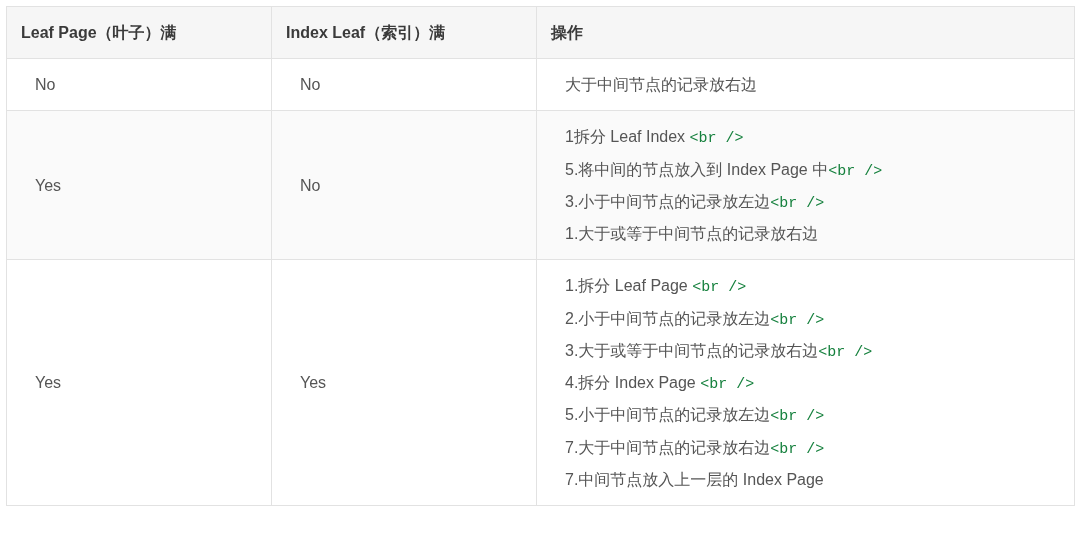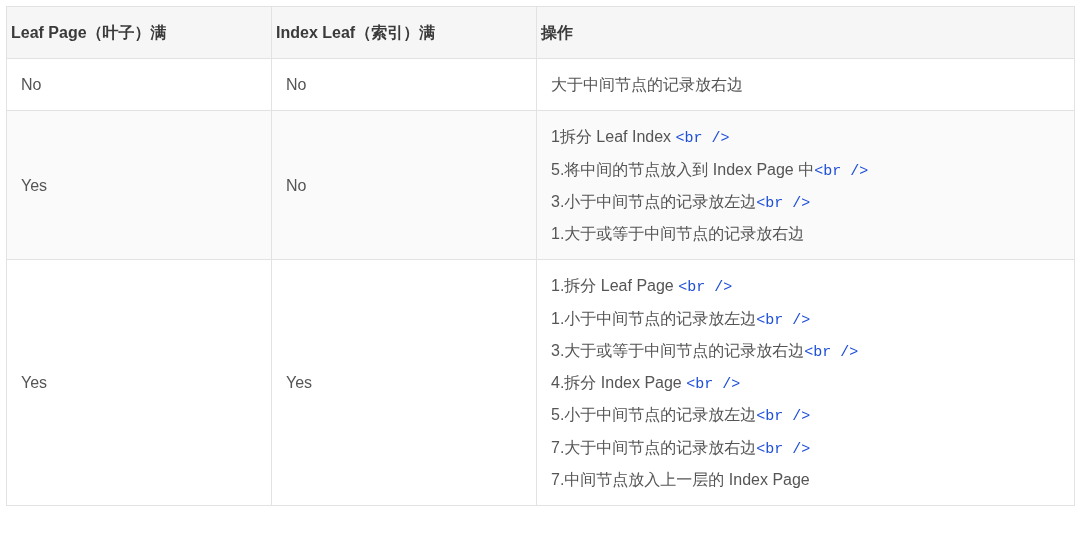--- a/index.html
+++ b/index.html
@@ -19,38 +19,38 @@
   table {
     border-collapse: collapse;
     width: 1068px;
     table-layout: fixed;
   }
   thead th {
     background: #f6f6f6;
     text-align: left;
     font-weight: 700;
     color: #3a3a3a;
-    padding: 10px 4px;
+    padding: 10px 14px;
     border: 1px solid #e2e2e2;
   }
   tbody td {
-    padding: 10px 14px;
+    padding: 10px 28px;
     border: 1px solid #e2e2e2;
     vertical-align: middle;
     color: #555555;
   }
   tbody tr.stripe td {
     background: #fafafa;
   }
   col.c1 { width: 265px; }
   col.c2 { width: 265px; }
   col.c3 { width: 538px; }
   .br-tag {
     font-family: "SFMono-Regular", Consolas, "Liberation Mono", Menlo, Courier, monospace;
-    color: #1d4ed8;
+    color: #15803d;
     font-size: 15px;
     white-space: pre;
   }
   .op-line {
     display: block;
     line-height: 1.95;
   }
 </style>
 </head>
 <body>
@@ -84,21 +84,21 @@
           <span class="op-line"><span>5.将中间的节点放入到 Index Page 中</span><span class="br-tag">&lt;br /&gt;</span></span>
           <span class="op-line"><span>3.小于中间节点的记录放左边</span><span class="br-tag">&lt;br /&gt;</span></span>
           <span class="op-line"><span>1.大于或等于中间节点的记录放右边</span></span>
         </td>
     </tr>
     <tr>
       <td>Yes</td>
       <td>Yes</td>
       <td>
           <span class="op-line"><span>1.拆分 Leaf Page </span><span class="br-tag">&lt;br /&gt;</span></span>
-          <span class="op-line"><span>1.小于中间节点的记录放左边</span><span class="br-tag">&lt;br /&gt;</span></span>
+          <span class="op-line"><span>2.小于中间节点的记录放左边</span><span class="br-tag">&lt;br /&gt;</span></span>
           <span class="op-line"><span>3.大于或等于中间节点的记录放右边</span><span class="br-tag">&lt;br /&gt;</span></span>
           <span class="op-line"><span>4.拆分 Index Page </span><span class="br-tag">&lt;br /&gt;</span></span>
           <span class="op-line"><span>5.小于中间节点的记录放左边</span><span class="br-tag">&lt;br /&gt;</span></span>
           <span class="op-line"><span>7.大于中间节点的记录放右边</span><span class="br-tag">&lt;br /&gt;</span></span>
           <span class="op-line"><span>7.中间节点放入上一层的 Index Page</span></span>
         </td>
     </tr>
   </tbody>
 </table>
 

